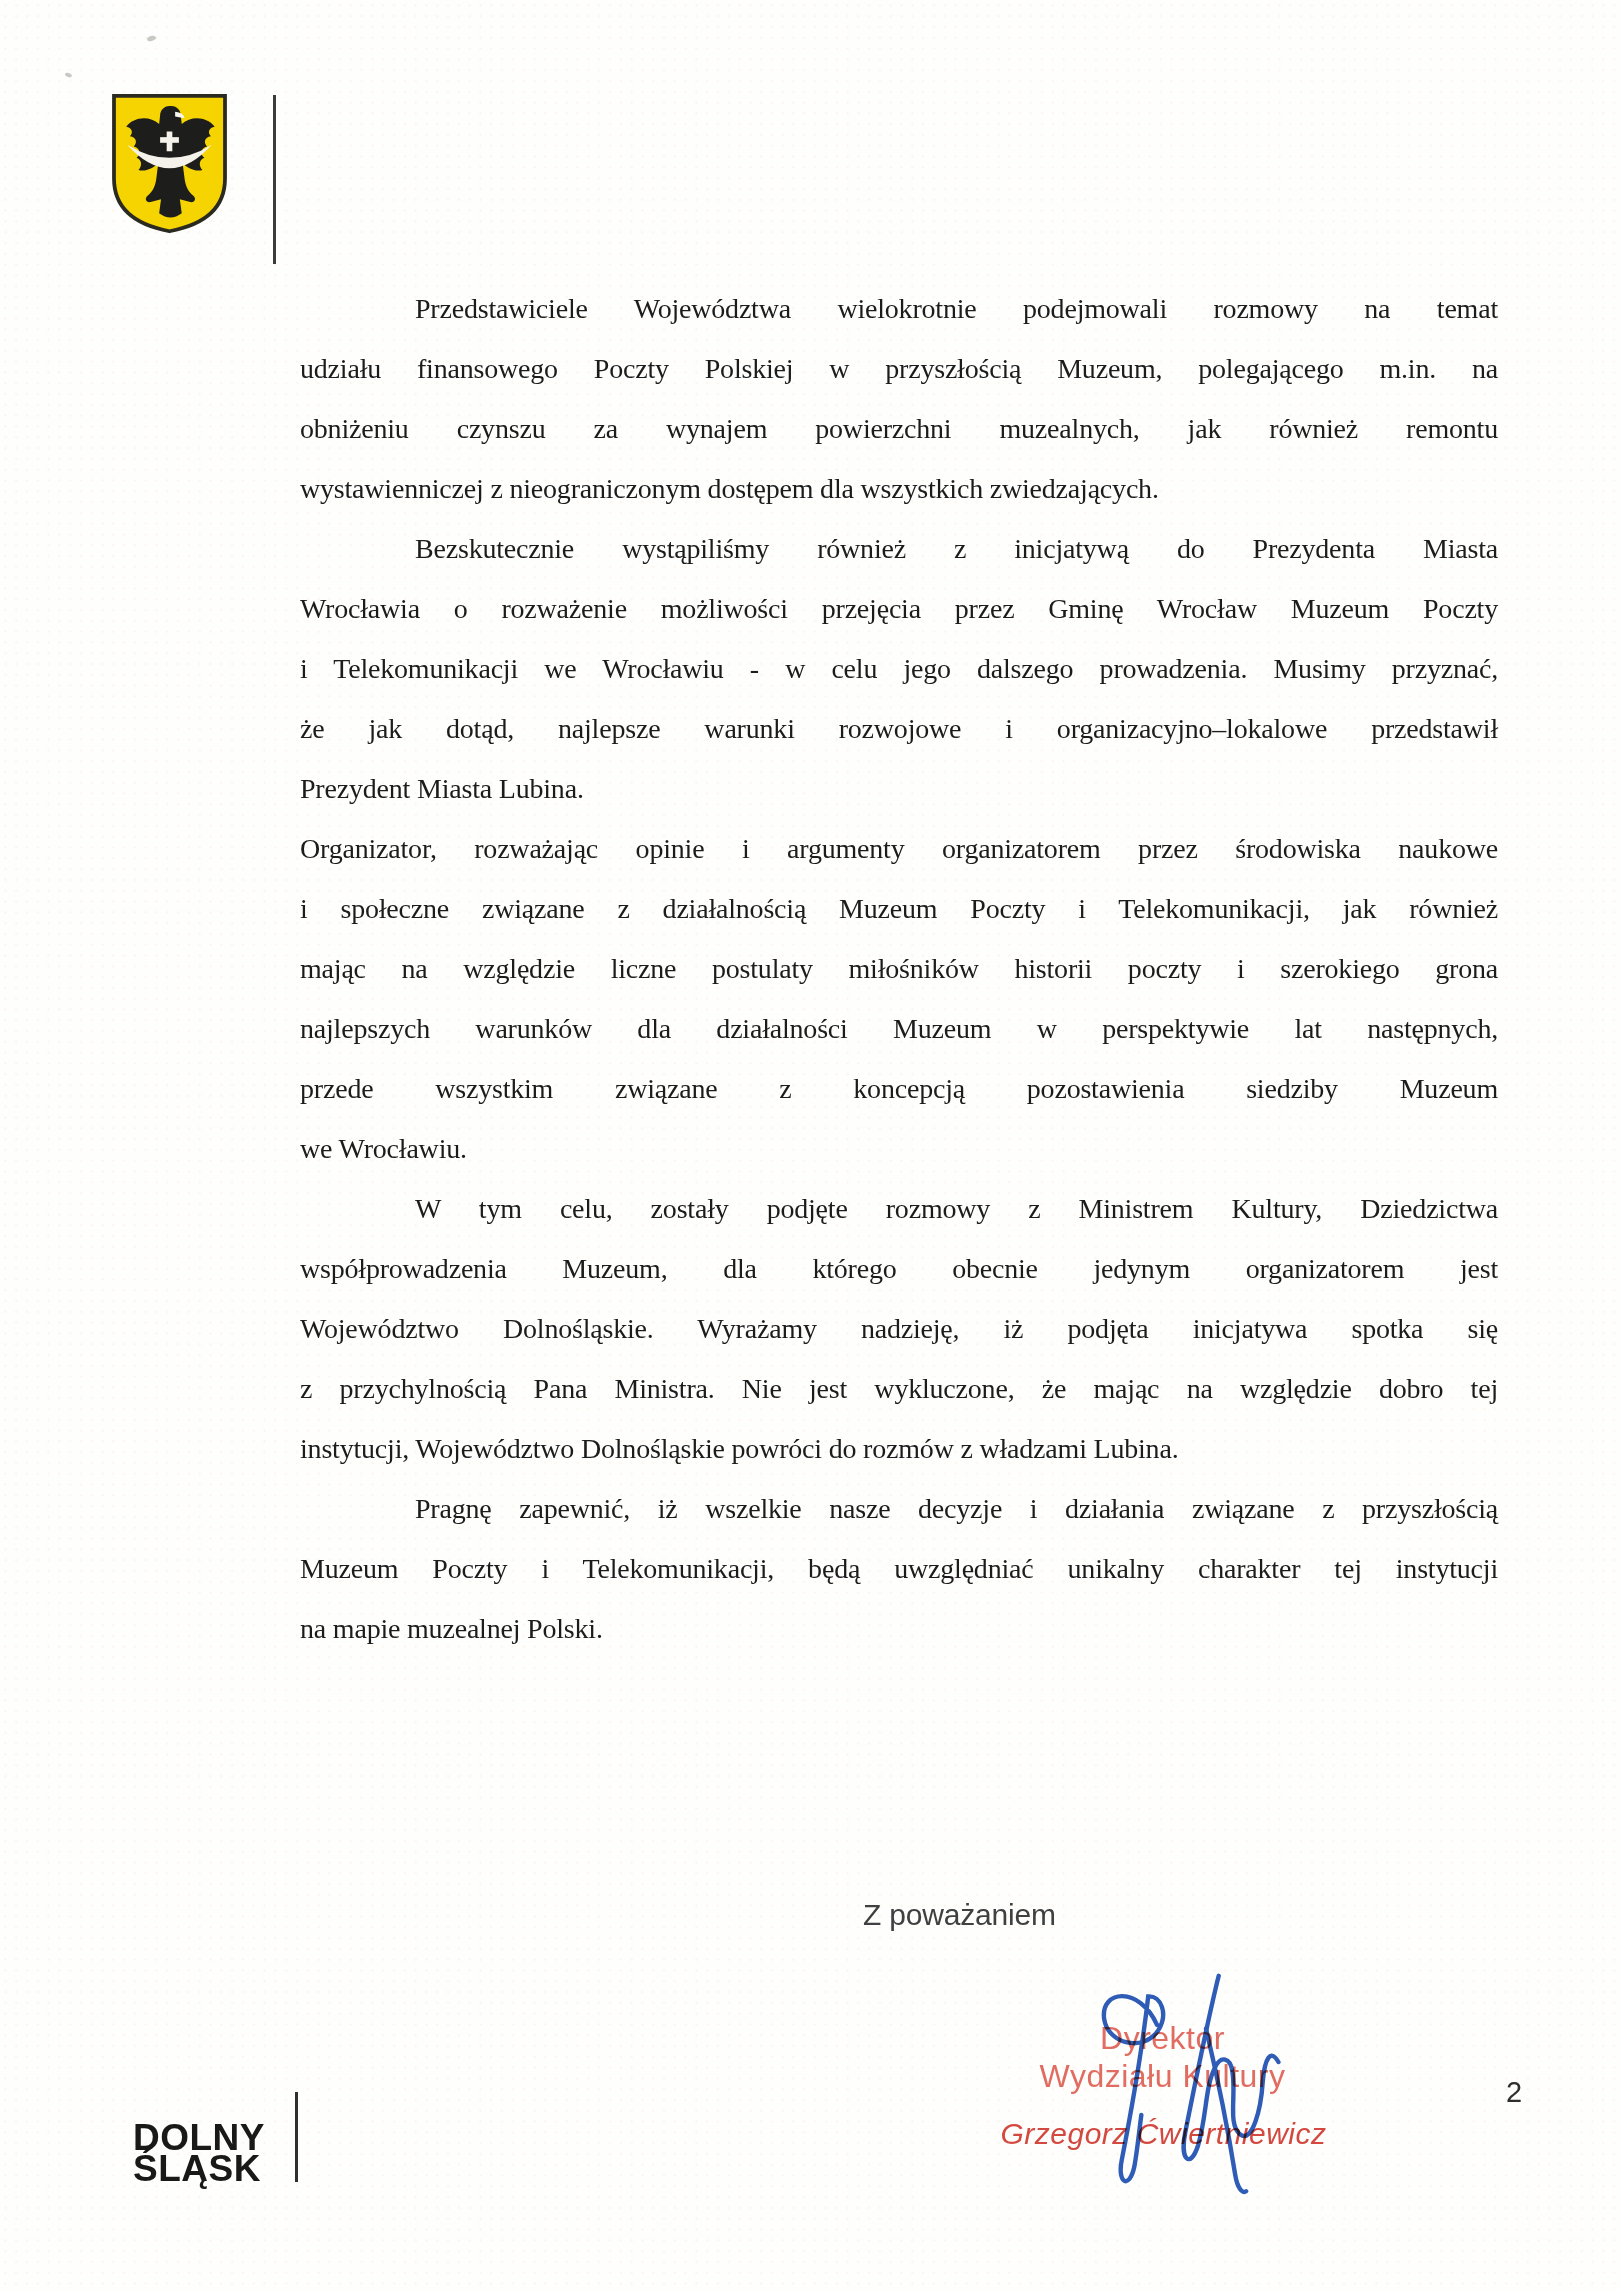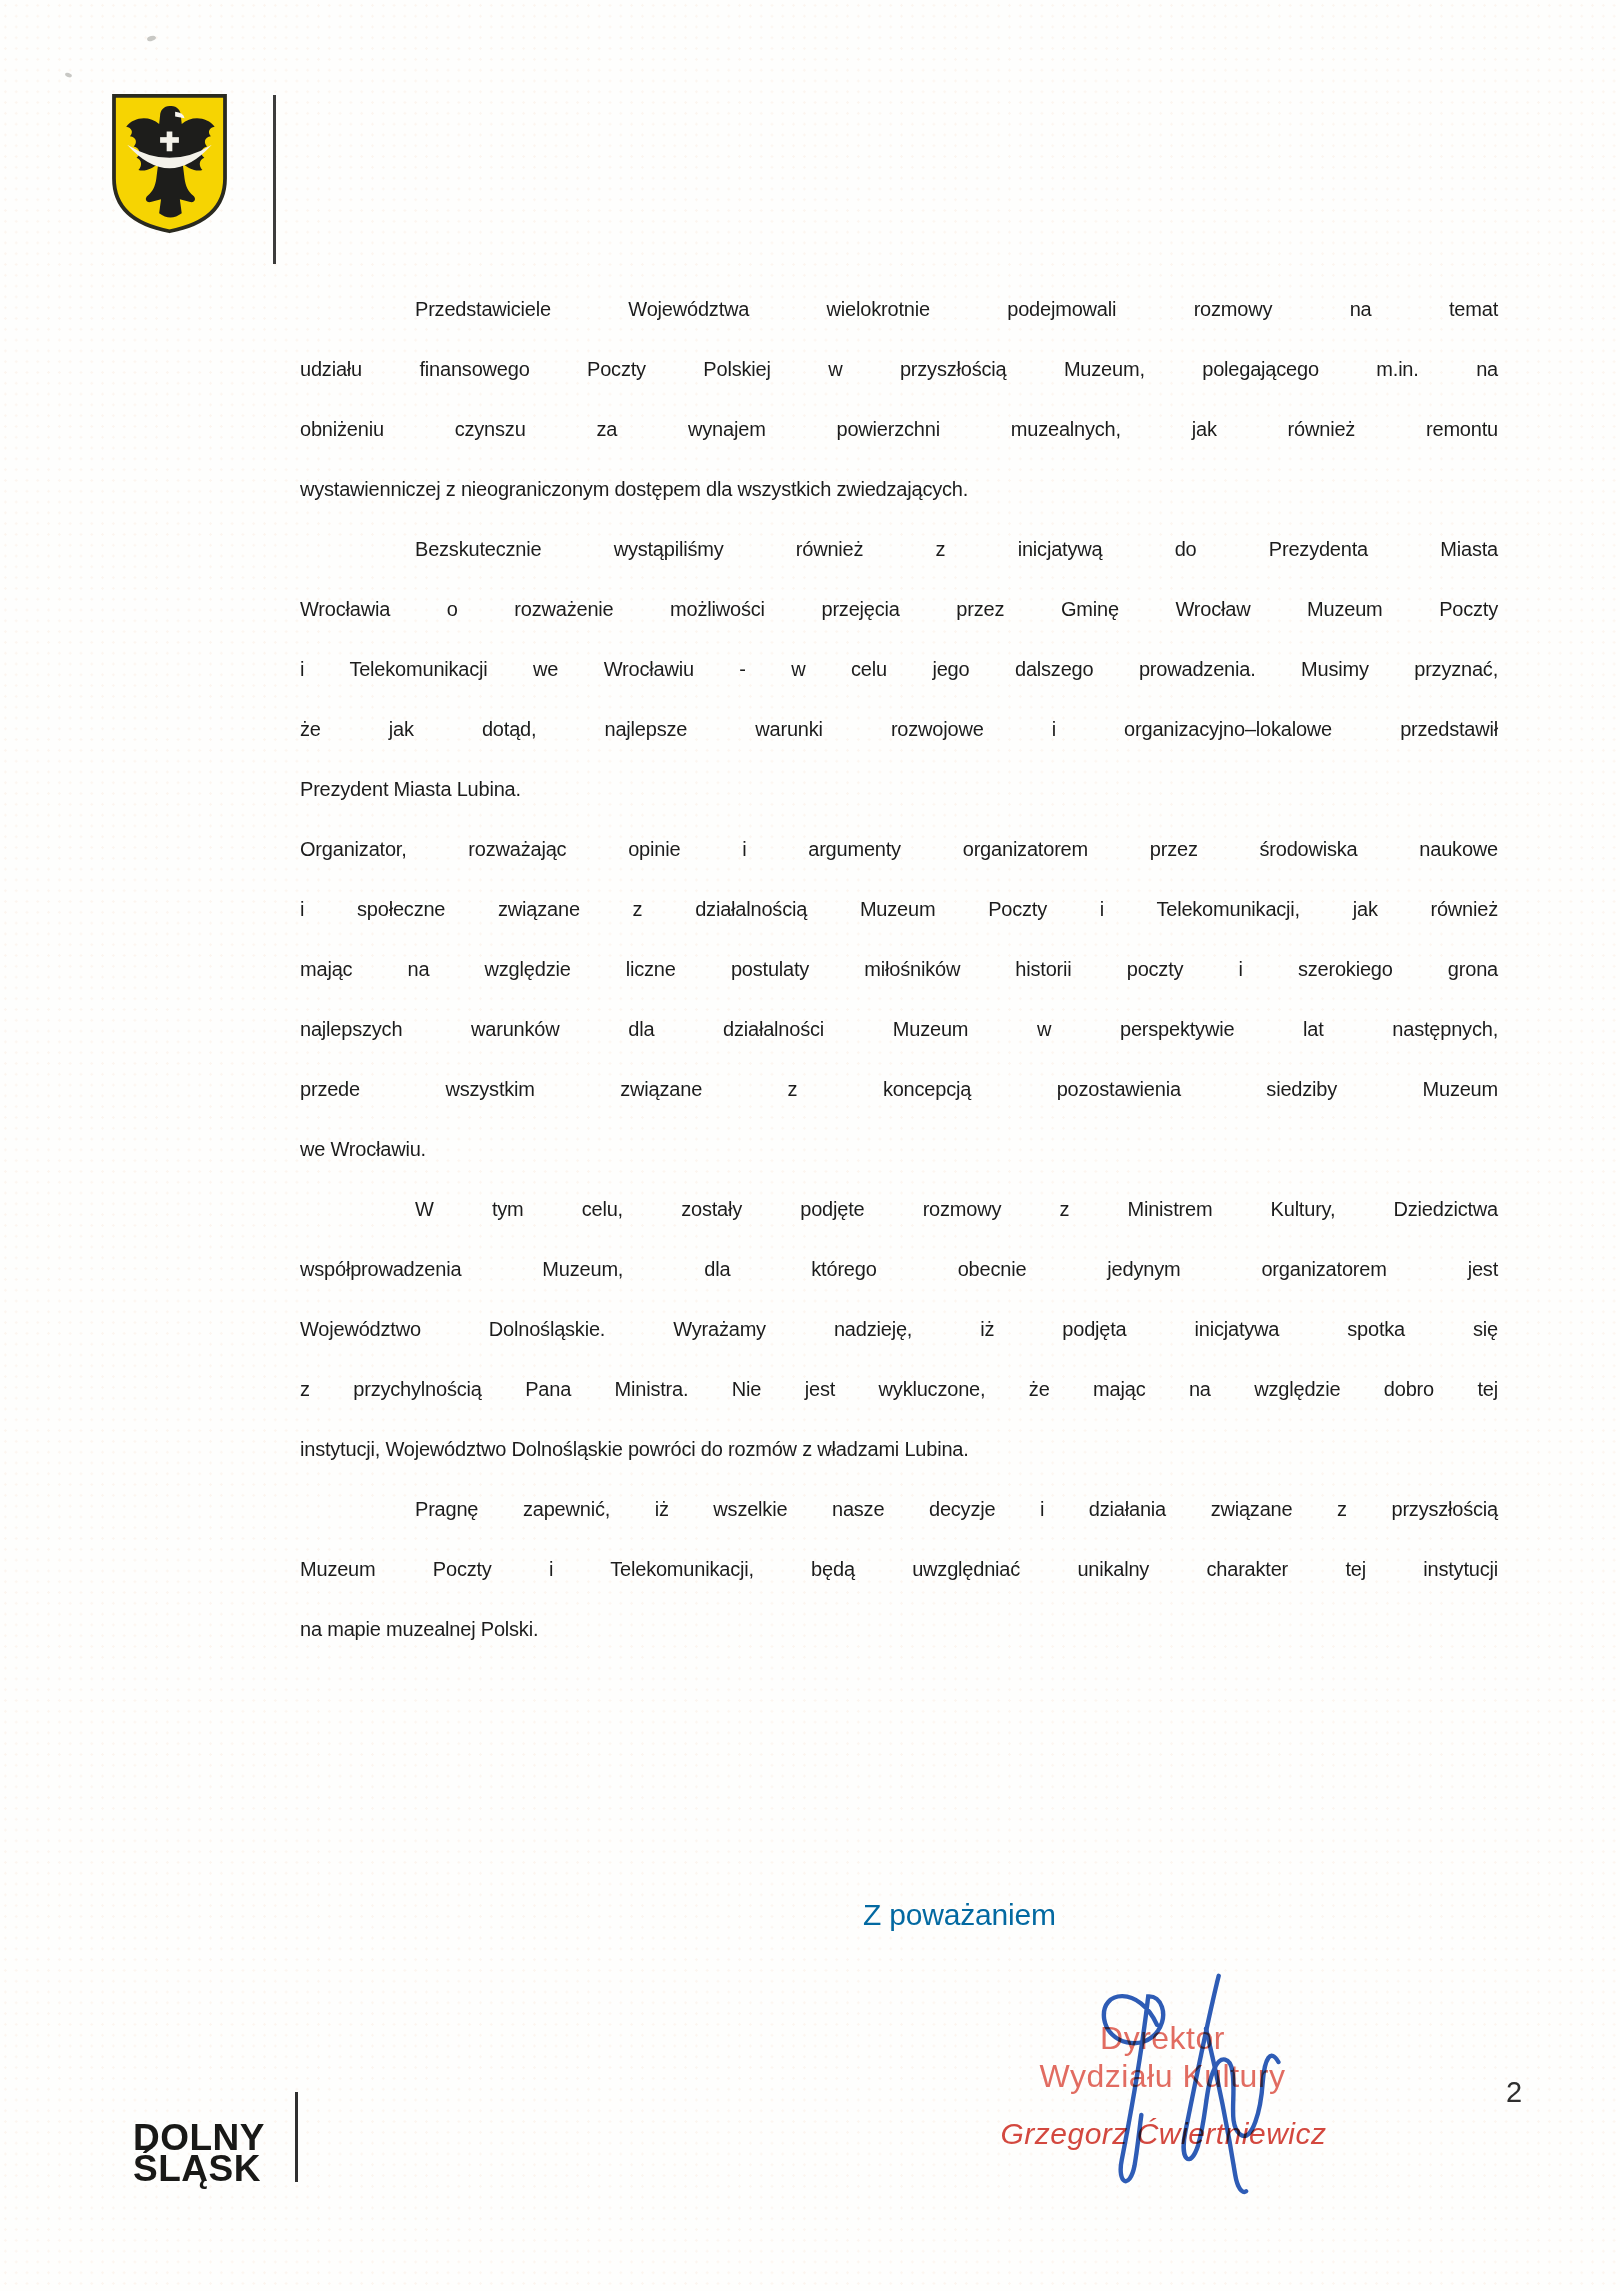--- a/index.html
+++ b/index.html
@@ -22,30 +22,31 @@
   }
   .speck{position:absolute;background:#9a9a96;border-radius:50%;opacity:.55;}
 
   
   .emblem{position:absolute;left:110px;top:92px;width:119px;height:143px;}
   .vrule-top{position:absolute;left:273px;top:95px;width:2.9px;height:169px;background:#3c3c3c;}
 
   
   .body-text{
     position:absolute;left:300px;top:279px;width:1198px;
-    font-size:20px;
+    font-size:28px;
     letter-spacing:-0.2px;
+    font-family:Liberation Serif, serif;
   }
   .line{height:60px;line-height:60px;overflow:visible;white-space:nowrap;}
   .line.just{white-space:normal;text-align:justify;text-align-last:justify;}
   .line.ind{padding-left:115px;}
 
   .closing{
     position:absolute;left:863px;top:1898px;
-    font-size:30px;color:#0369a1;letter-spacing:-0.2px;
+    font-size:30px;color:#404040;letter-spacing:-0.2px;
   }
 
   
   .stamp{
     position:absolute;left:998px;top:2019px;width:329px;
     text-align:center;
     color:rgba(218,76,62,0.82);
     font-size:32px;letter-spacing:0.5px;
     line-height:38px;
   }

